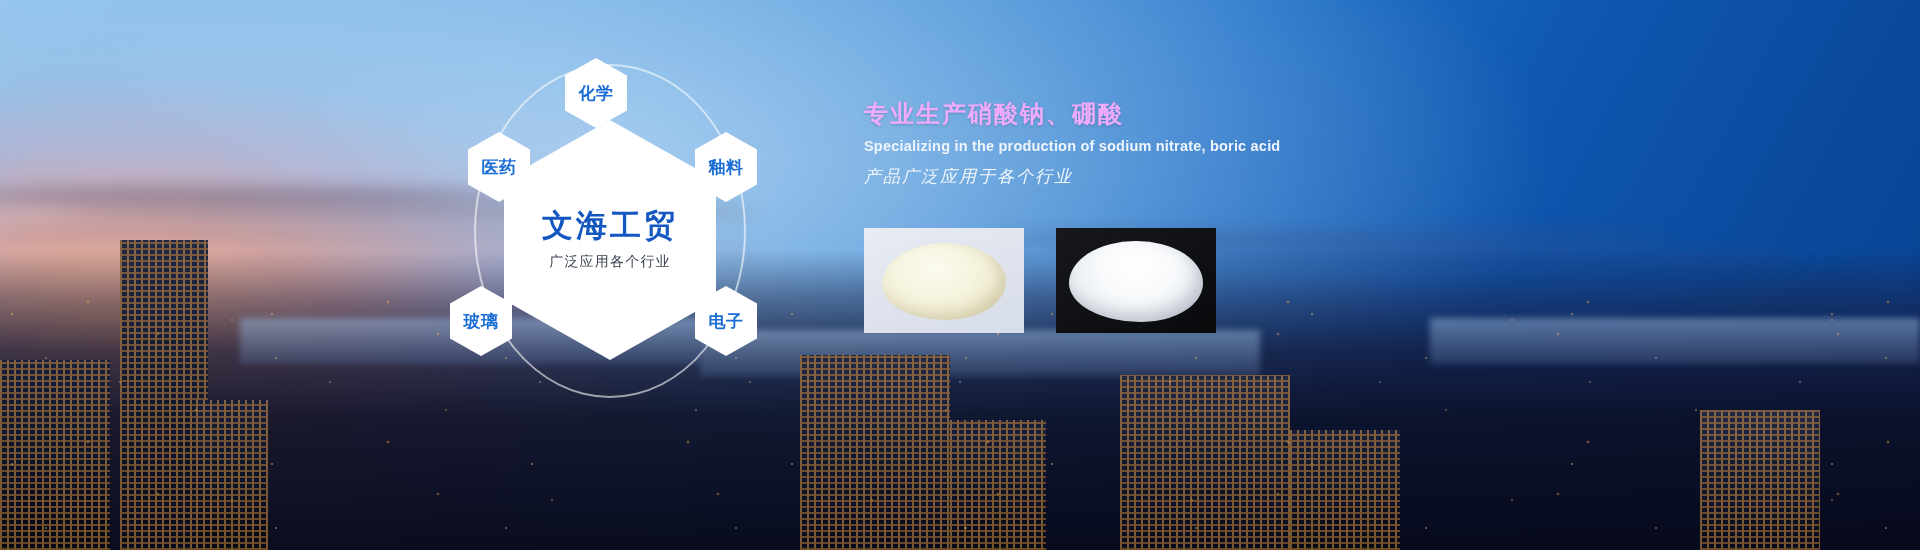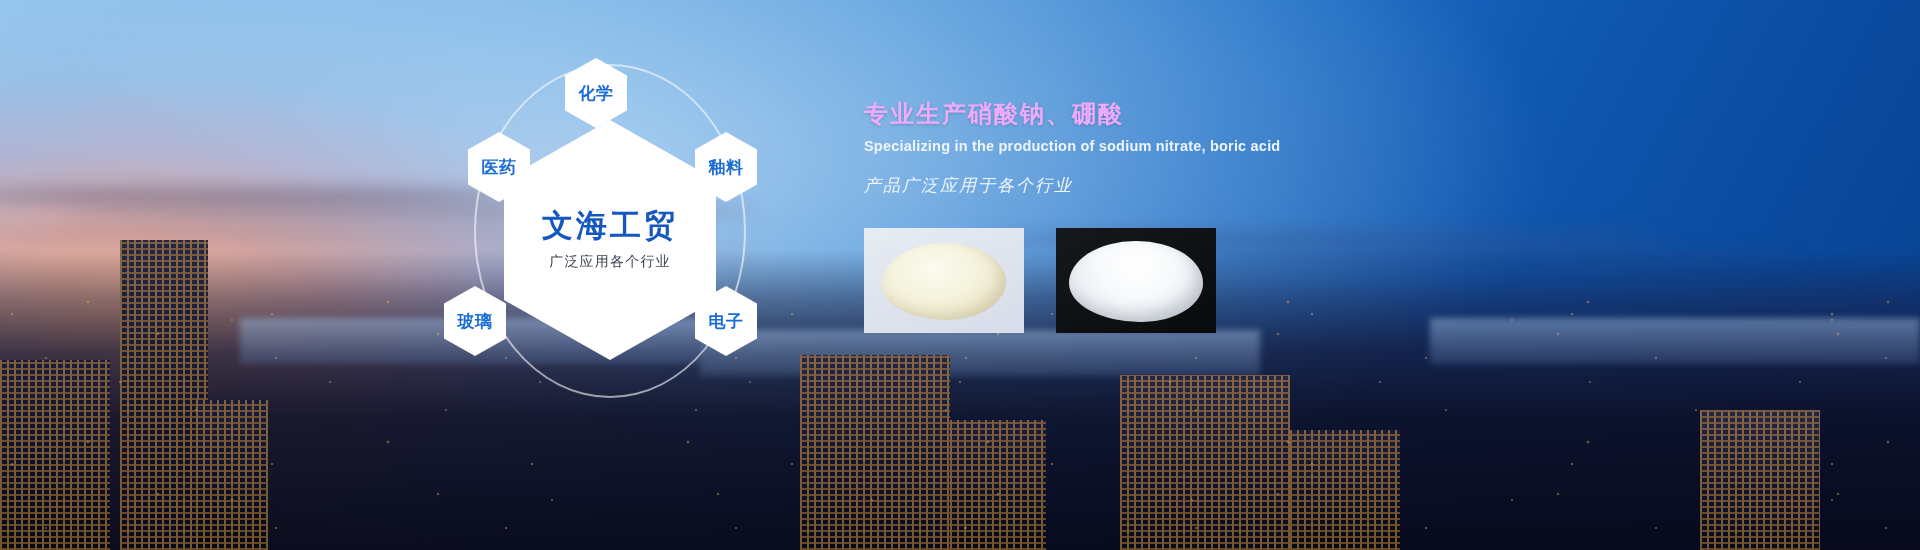--- a/index.html
+++ b/index.html
@@ -169,21 +169,21 @@
     text-shadow: 0 1px 3px rgba(0,0,0,0.18);
   }
   .copy .subline {
     margin-top: 10px;
     font-size: 14.5px;
     color: #eef4fb;
     letter-spacing: 0.2px;
     font-weight: bold;
   }
   .copy .tagline {
-    margin-top: 20px;
+    margin-top: 11px;
     font-size: 17px;
     color: #f2f7fc;
     letter-spacing: 2px;
     font-style: italic;
     font-family: "Liberation Serif", "DejaVu Serif", serif;
   }
 
   
   .photos {
     position: absolute;
@@ -290,21 +290,21 @@
 
     <div class="hex small" style="left:135px; top:38px;">
       <span class="hex-label">化学</span>
     </div>
 
     <div class="hex small" style="left:265px; top:266px;">
       <span class="hex-label">电子</span>
     </div>
 
 
-    <div class="hex small" style="left:14px; top:266px;">
+    <div class="hex small" style="left:20px; top:266px;">
       <span class="hex-label">玻璃</span>
     </div>
 
     <div class="hex small" style="left:14px; top:112px;margin-left:24px;">
       <span class="hex-label">医药</span>
     </div>
 
     <div class="hex center" style="left:74px; top:100px;">
       <span class="center-title">文海工贸</span>
       <span class="center-sub">广泛应用各个行业</span>

